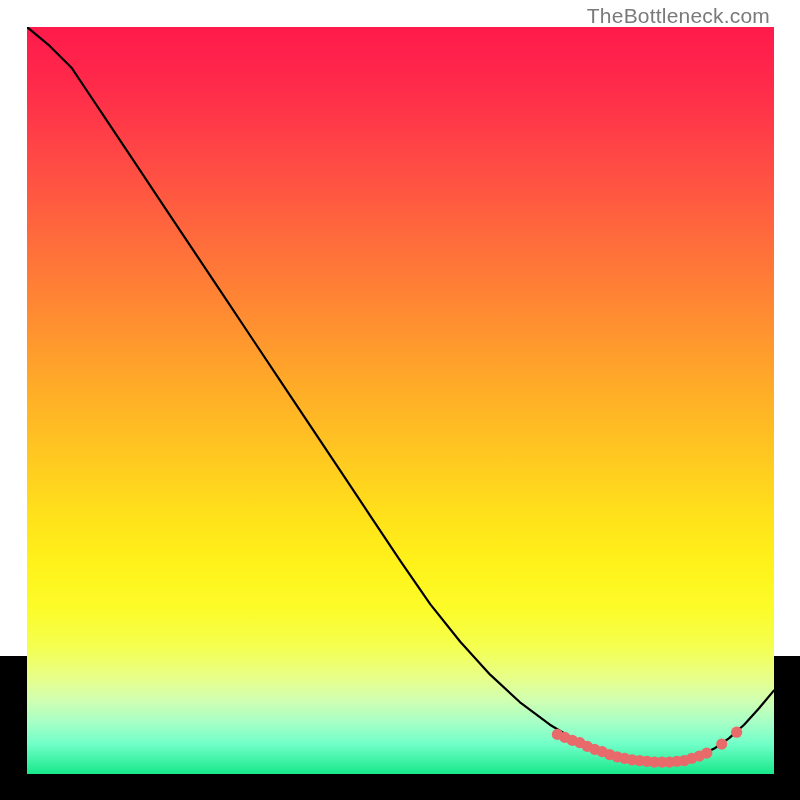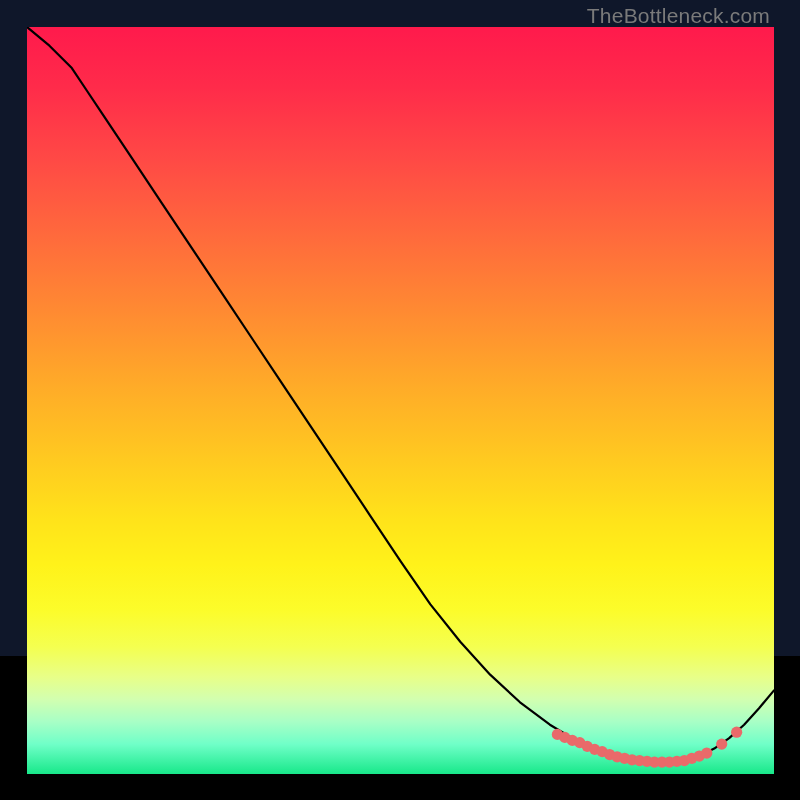--- a/index.html
+++ b/index.html
@@ -7,21 +7,21 @@
     padding: 0;
     width: 800px;
     height: 800px;
     background: #000;
     font-family: Arial, Helvetica, sans-serif;
   }
   .stage {
     position: relative;
     width: 800px;
     height: 656px;
-    background: #0f172a;
+    background: #ffffff;
   }
   .plot-area {
     position: absolute;
     left: 27px;
     top: 27px;
     width: 747px;
     height: 747px;
     overflow: hidden;
   }
   .gradient-bg {

